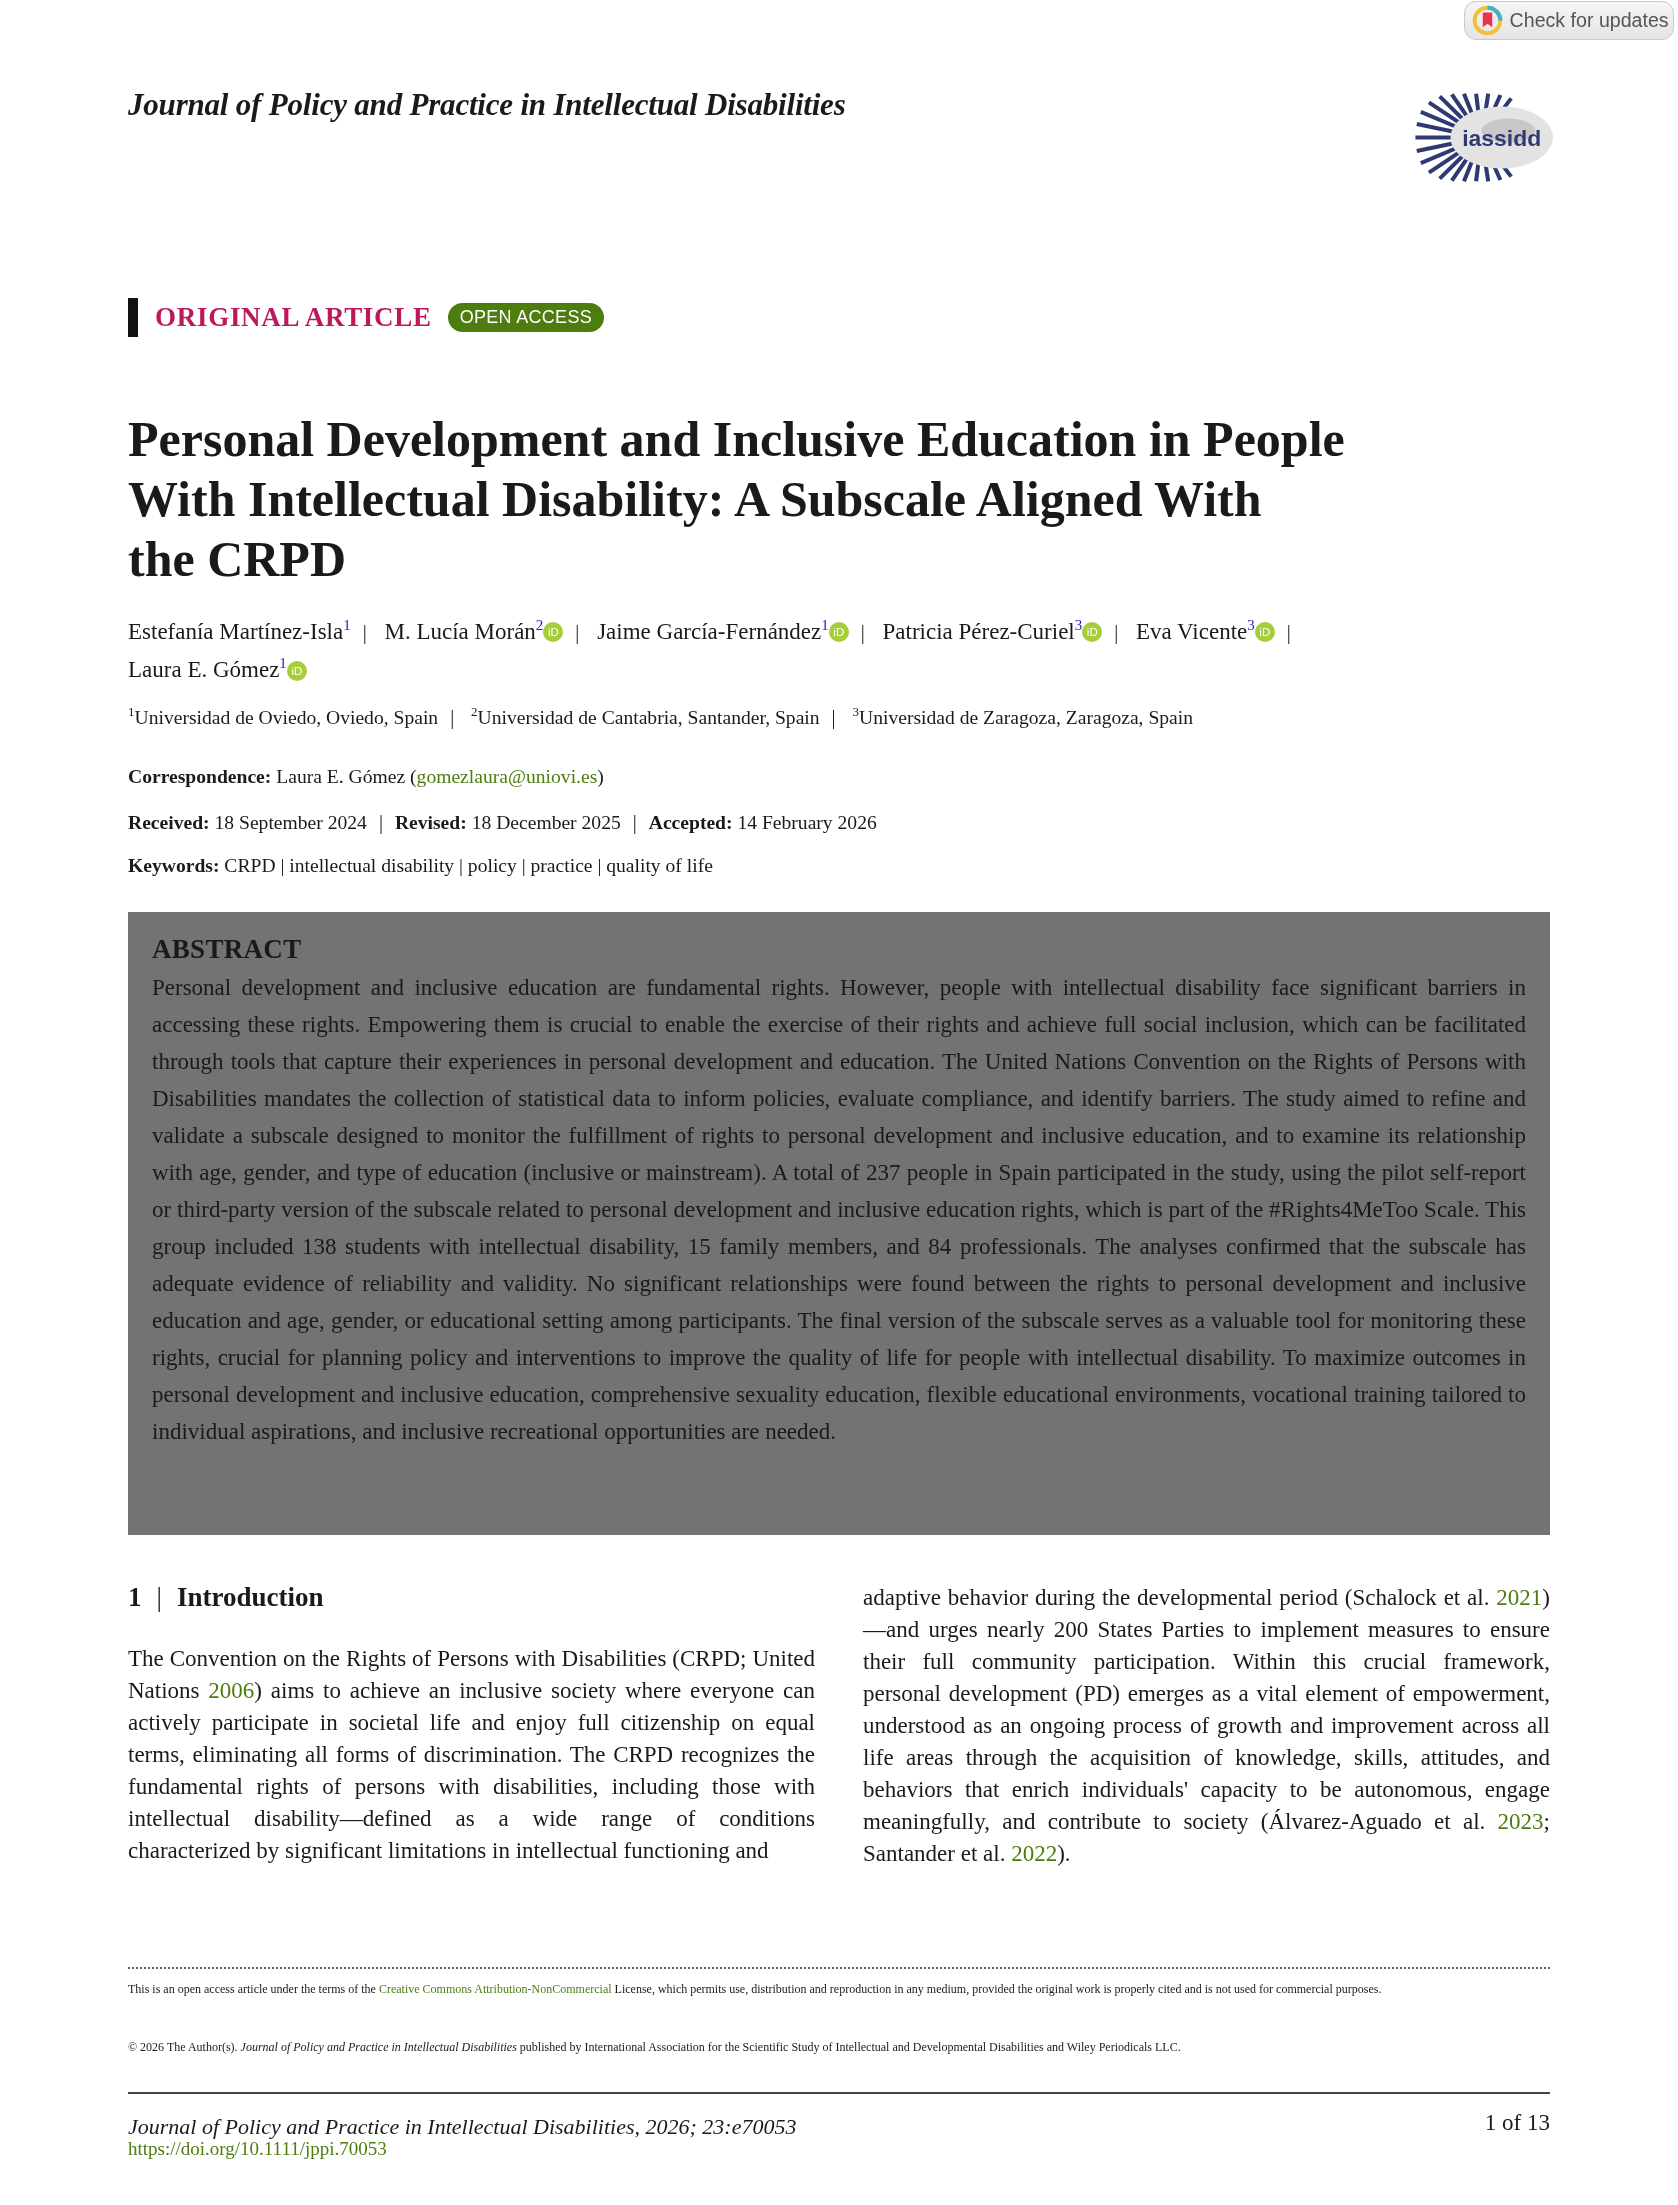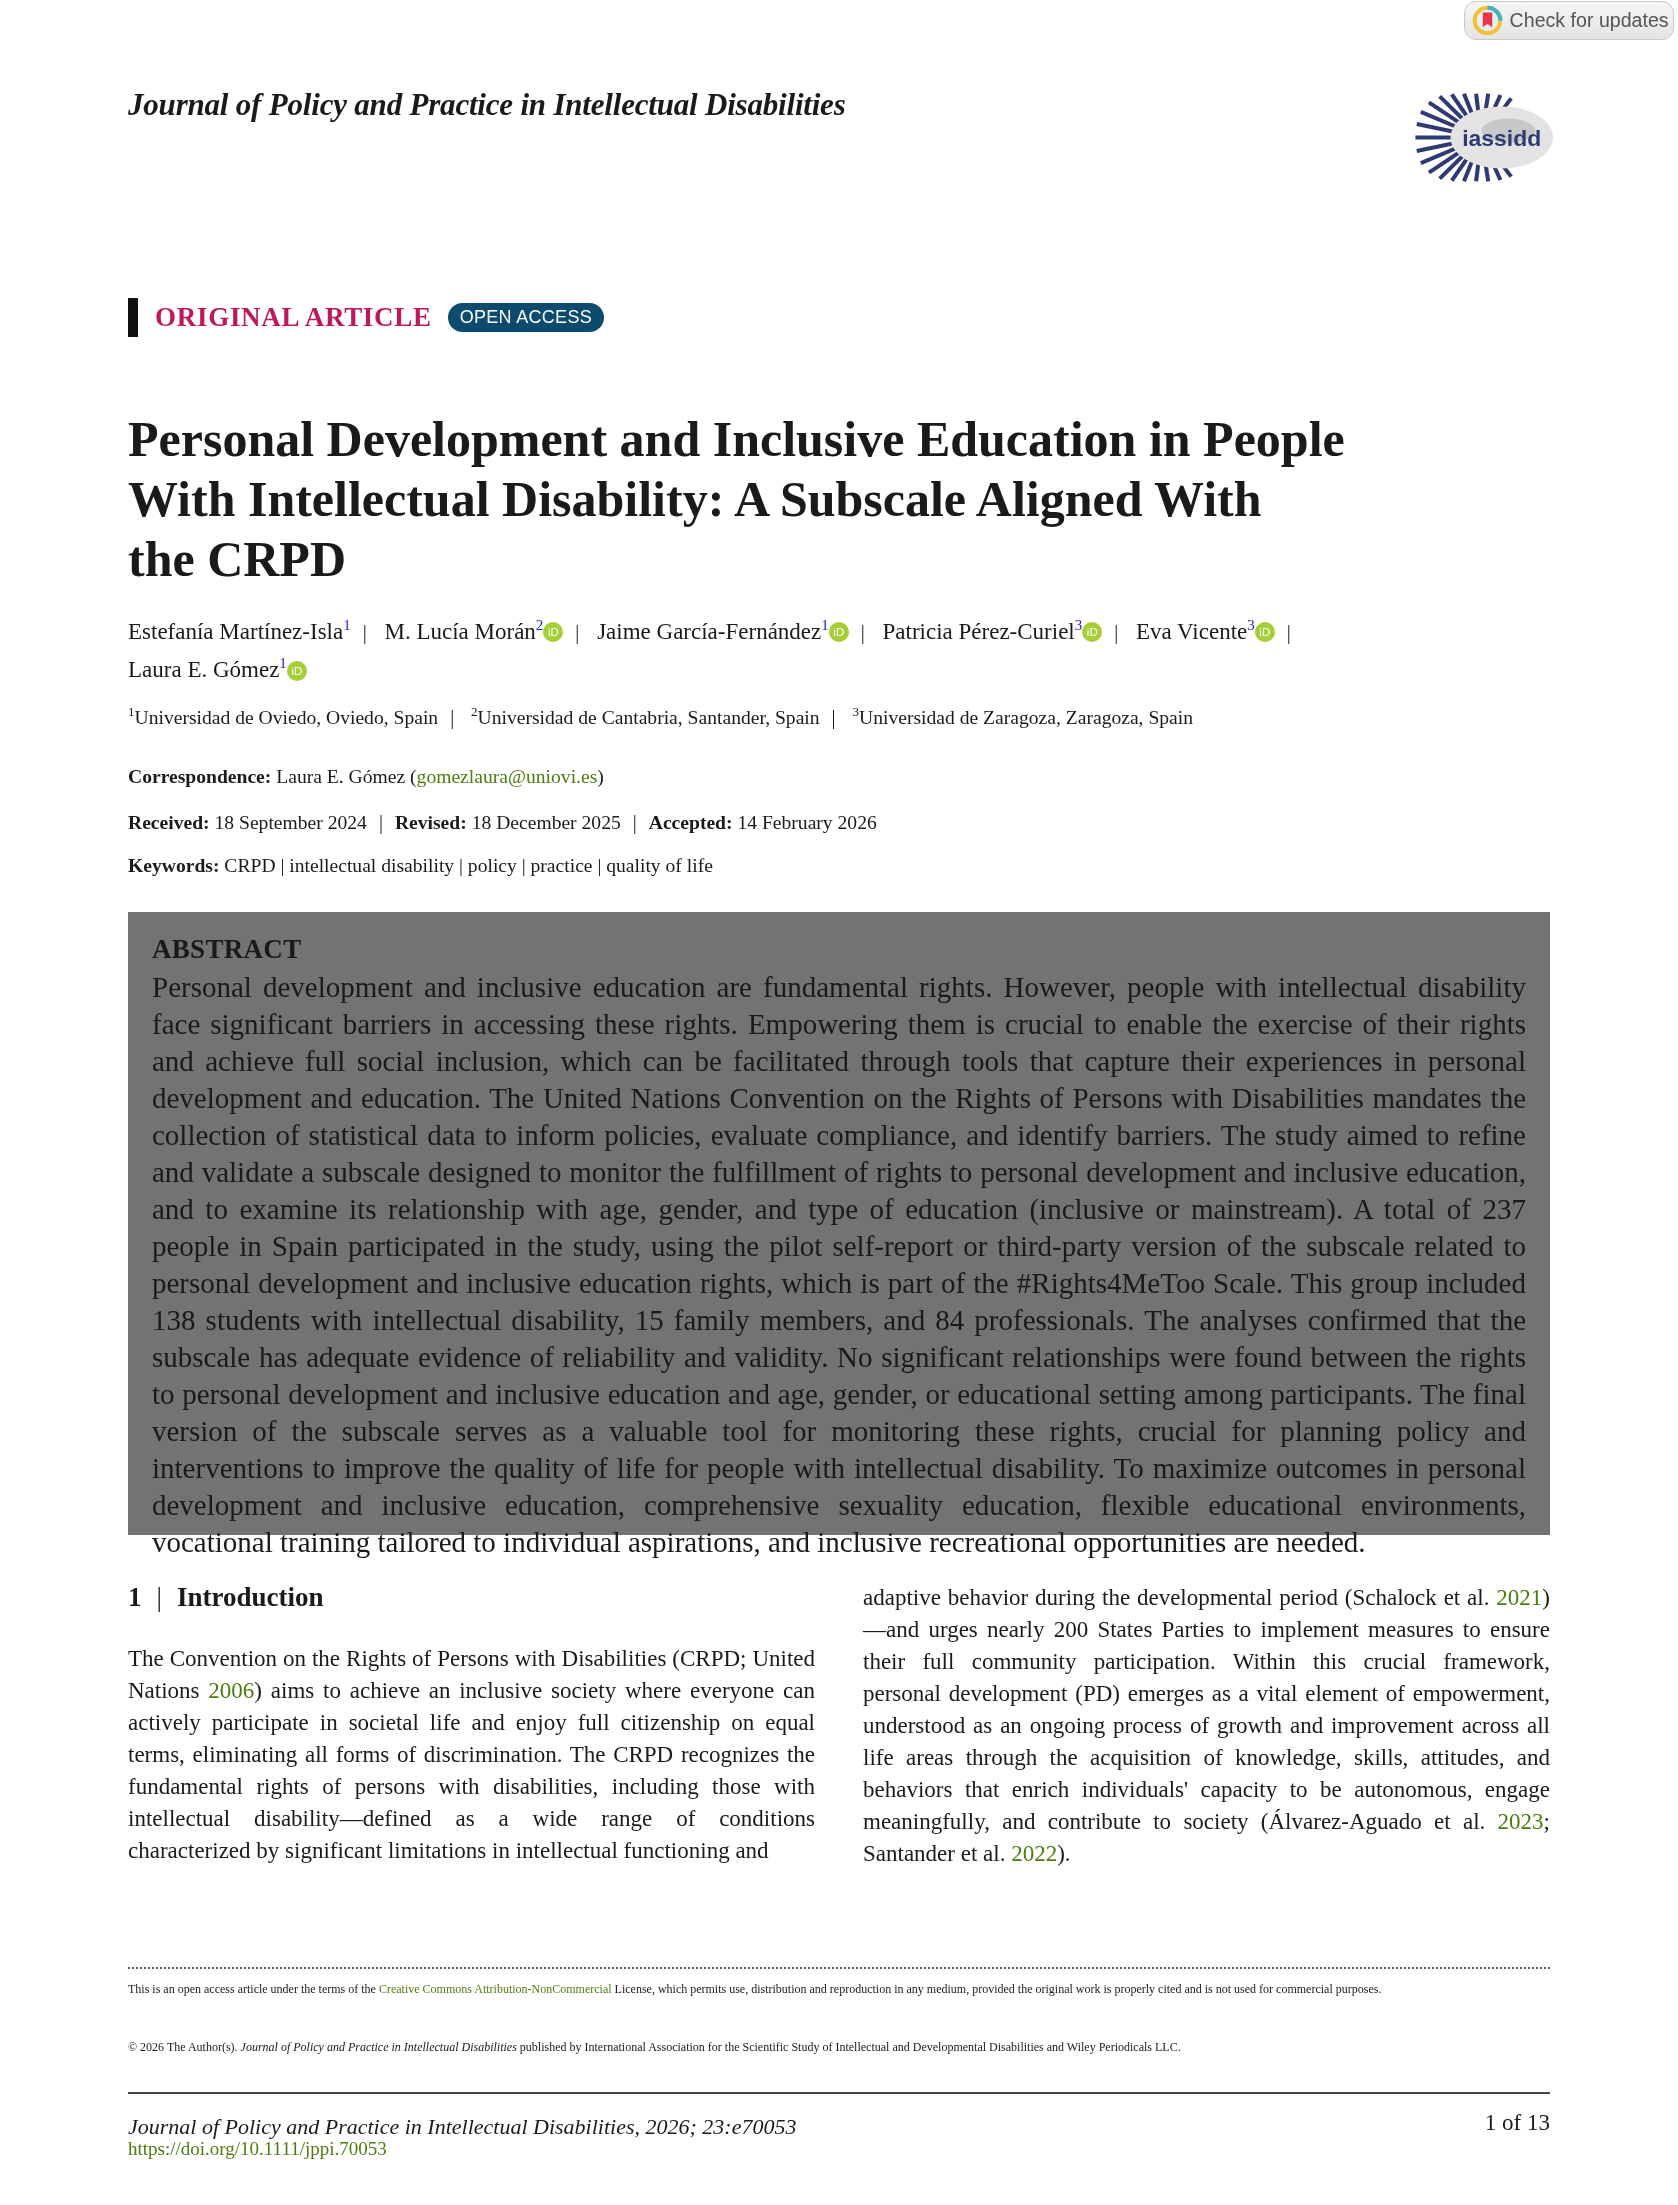--- a/index.html
+++ b/index.html
@@ -23,21 +23,21 @@
     position: absolute; left: 128px; top: 87px;
     font-size: 31px; font-style: italic; font-weight: bold; color: #1a1a1a; letter-spacing: -0.2px;
   }
   .logo { position: absolute; left: 1407px; top: 93px; width: 149px; height: 89px; }
 
   
   .article-type { position: absolute; left: 128px; top: 298px; display: flex; align-items: center; }
   .type-bar { width: 9.5px; height: 39px; background: #111; margin-right: 17.6px; }
   .type-label { font-size: 27px; font-weight: bold; letter-spacing: 0.7px; color: #be185d; }
   .oa-badge {
-    margin-left: 16px; background: #0c4a6e; color: #fff; border-radius: 17.6px;
+    margin-left: 16px; background: #4d7c0f; color: #fff; border-radius: 17.6px;
     padding: 4px 12px; font-family: "Liberation Sans", "DejaVu Sans", sans-serif;
     font-size: 18px; letter-spacing: 0.3px;
   }
 
   .title {
     position: absolute; left: 128px; top: 409px; width: 1421px;
     font-size: 50px; font-weight: bold; line-height: 60px; color: #1a1a1a; margin: 0;
   }
 
   .authors { position: absolute; left: 128px; top: 609px; width: 1435px; font-size: 23px; line-height: 32px; }
@@ -54,21 +54,21 @@
   .affils sup { font-size: 13px; }
 
   .meta { position: absolute; left: 128px; font-size: 19.6px; }
   .meta b { font-weight: bold; }
 
   .abstract {
     position: absolute; left: 128px; top: 912px; width: 1422px; height: 623px;
     background: #737373; box-sizing: border-box; padding: 20px 24px 0 24px;
   }
   .abstract h2 { margin: 0 0 2.7px 0; font-size: 27px; font-weight: bold; letter-spacing: 0.3px; line-height: 34px; }
-  .abstract p { margin: 0; font-size: 29px; line-height: 37px; text-align: justify; }
+  .abstract p { margin: 0; font-size: 23px; line-height: 37px; text-align: justify; }
 
   .col { position: absolute; width: 687px; font-size: 23px; line-height: 32px; text-align: justify; }
   .col p { margin: 0; }
   .sec-head { position: absolute; left: 128px; top: 1582px; font-size: 27px; font-weight: bold; }
   .sec-head .bar { font-weight: normal; margin: 0 15px; }
 
   .dotted { position: absolute; left: 128px; top: 1967px; width: 1422px; border-top: 2px dotted #666; }
   .license { position: absolute; left: 128px; width: 1422px; font-size: 12px; line-height: 28px; }
   .rule { position: absolute; left: 128px; top: 2092px; width: 1422px; border-top: 2.7px solid #444; }
   .footer-cite { position: absolute; left: 128px; top: 2114px; font-size: 22px; font-style: italic; }

